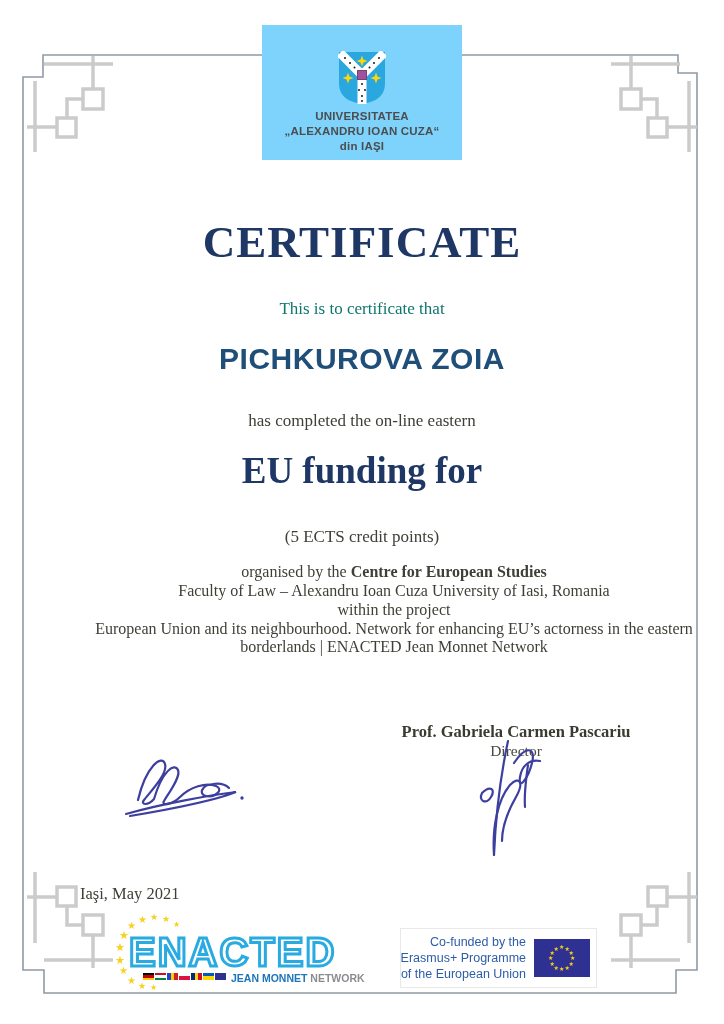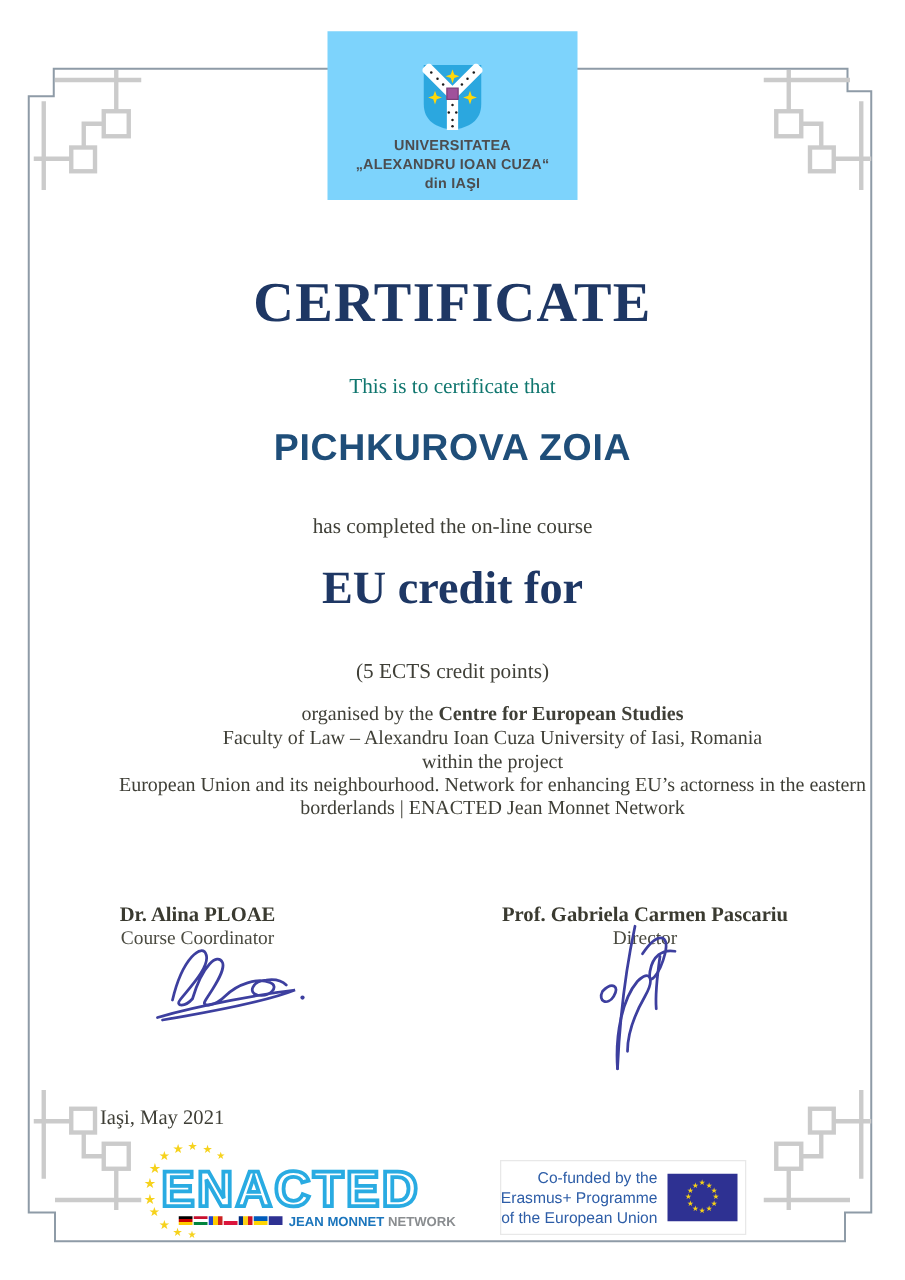--- a/index.html
+++ b/index.html
@@ -108,34 +108,30 @@
       </g>
     </svg>
     <div class="uni-name">UNIVERSITATEA</div>
     <div class="uni-name">„ALEXANDRU IOAN CUZA“</div>
     <div class="uni-name">din IAŞI</div>
   </div>
 
   <div class="cline title">CERTIFICATE</div>
   <div class="cline intro">This is to certificate that</div>
   <div class="cline recipient">PICHKUROVA ZOIA</div>
-  <div class="cline completion">has completed the on-line course</div>
-  <div class="cline course-line course1">EU credit for</div>
+  <div class="cline completion">has completed the on-line eastern</div>
+  <div class="cline course-line course1">EU funding for</div>
   <div class="cline credits">(5 ECTS credit points)</div>
 
   <div class="cline orgline" style="top:563px"><span>organised by the </span><b>Centre for European Studies</b></div>
   <div class="cline orgline" style="top:582px">Faculty of Law – Alexandru Ioan Cuza University of Iasi, Romania</div>
   <div class="cline orgline" style="top:601px">within the project</div>
   <div class="cline orgline" style="top:620px">European Union and its neighbourhood. Network for enhancing EU’s actorness in the eastern</div>
   <div class="cline orgline" style="top:638px">borderlands | ENACTED Jean Monnet Network</div>
 
-  <div class="abs" style="left:58px;top:722px;width:200px;text-align:center">
-    <div class="sig-name">Dr. Alina PLOAE</div>
-    <div class="sig-role">Course Coordinator</div>
-  </div>
   <svg class="sig-svg" style="left:116px;top:748px" width="130" height="75" viewBox="0 0 130 75">
     <g fill="none" stroke="#3d3f9f" stroke-width="2.2" stroke-linecap="round">
       <path d="M22 52 C30 18 46 6 49 16 C52 26 34 44 28 52 C24 57 32 58 38 51 C46 24 58 14 62 22 C65 29 52 46 48 53 C45 58 56 57 64 49 C74 39 90 34 100 38 C108 41 100 50 90 48 C82 46 86 37 97 36 C104 35 110 37 113 40"></path>
       <path d="M10 66 C45 56 95 47 120 44 C95 54 50 62 14 68"></path>
     </g>
     <circle cx="126" cy="50" r="1.7" fill="#3d3f9f"></circle>
   </svg>
 
   <div class="abs" style="left:386px;top:722px;width:260px;text-align:center">
     <div class="sig-name">Prof. Gabriela Carmen Pascariu</div>

